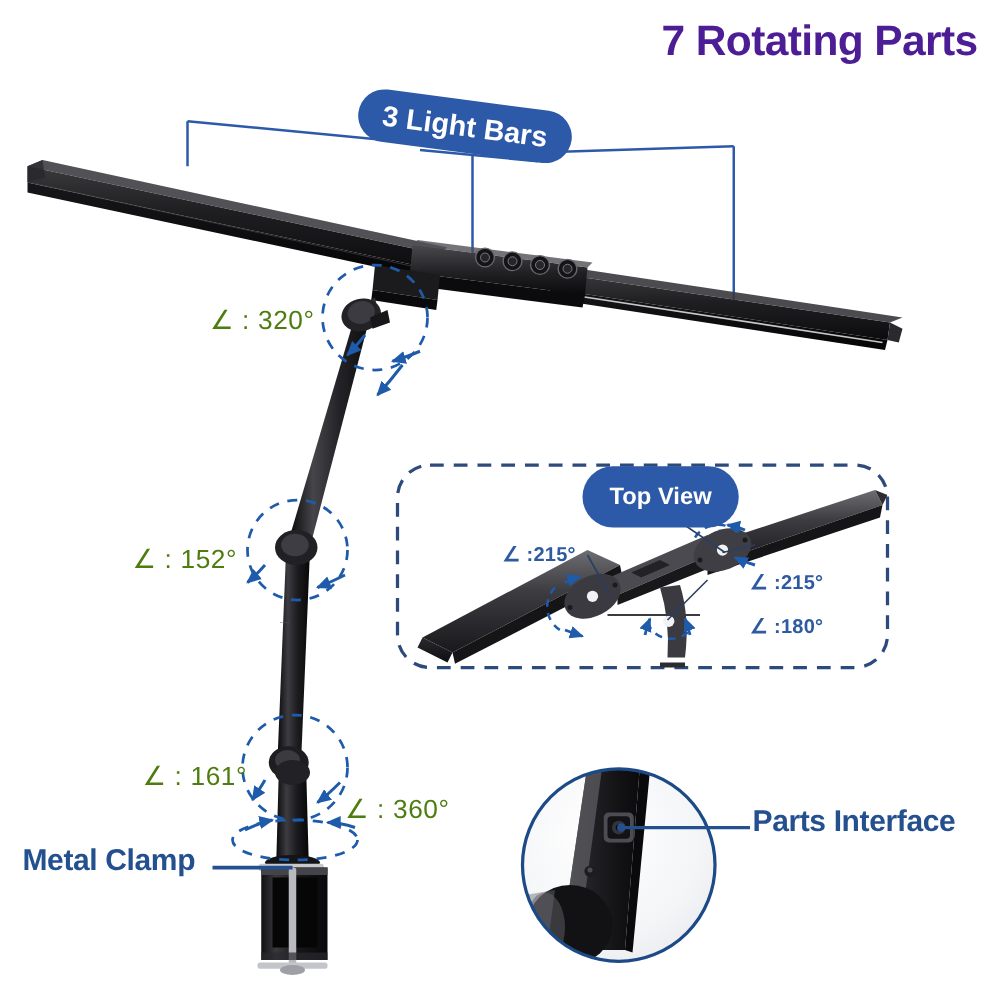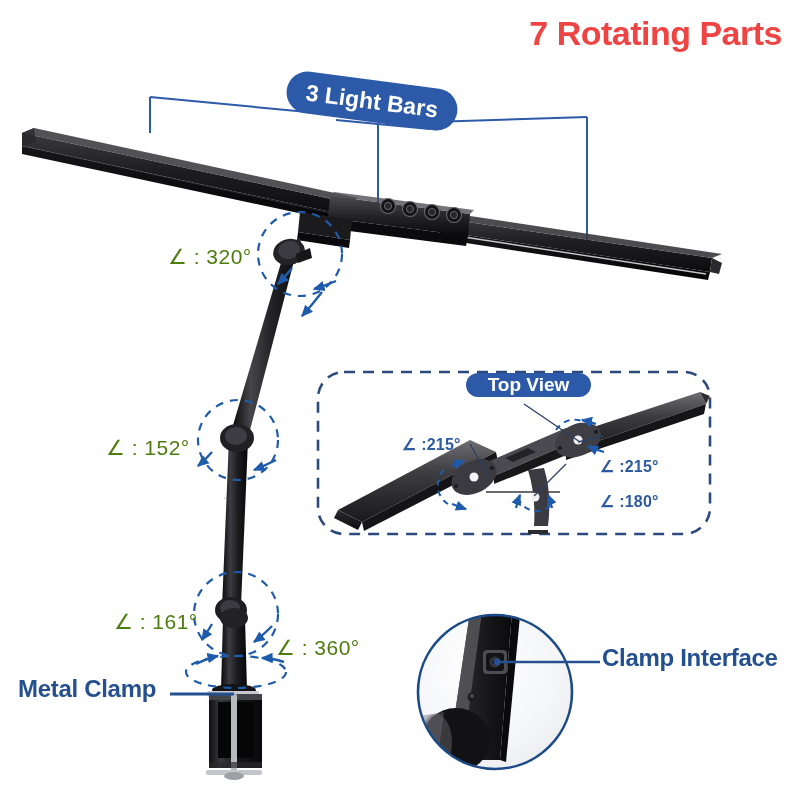--- a/index.html
+++ b/index.html
@@ -27,21 +27,21 @@
   .txt {
     position: absolute;
     white-space: nowrap;
     line-height: 1;
   }
   #page-title {
     right: 18px;
     top: 16px;
     font-size: 34px;
     font-weight: bold;
-    color: #ef4444;
+    color: #4c1d95;
     letter-spacing: -0.5px;
   }
   .angle-label {
     color: #4d7c0f;
     font-size: 21px;
     font-weight: 500;
     letter-spacing: 0.5px;
   }
   .angle-label-sm {
     color: #2d5aa0;
@@ -71,21 +71,21 @@
     top: 80px;
     width: 172px;
     height: 42px;
     font-size: 23px;
     transform: rotate(7.5deg);
   }
   #pill-top-view {
     left: 466px;
     top: 373px;
     width: 125px;
-    height: 24px;
+    height: 49px;
     font-size: 19px;
   }
 </style>
 </head>
 <body>
 
 <div id="stage">
 
   <svg id="art" viewBox="0 0 800 800" xmlns="http://www.w3.org/2000/svg">
     <defs>
@@ -352,15 +352,15 @@
   <div class="txt angle-label" style="left:276px; top:637px;">∠ : 360°</div>
 
   <div class="txt angle-label-sm" style="left:402px; top:437px;">∠ :215°</div>
 
   <div class="txt angle-label-sm" style="left:600px; top:459px;">∠ :215°</div>
 
   <div class="txt angle-label-sm" style="left:556px; top:494px;margin-left:44px;">∠ :180°</div>
 
   <div class="txt callout-text" style="left:18px; top:677px;">Metal Clamp</div>
 
-  <div class="txt callout-text" style="left:602px; top:646px;">Clamp Interface</div>
+  <div class="txt callout-text" style="left:602px; top:646px;">Parts Interface</div>
 
 </div>
 
 </body></html>

